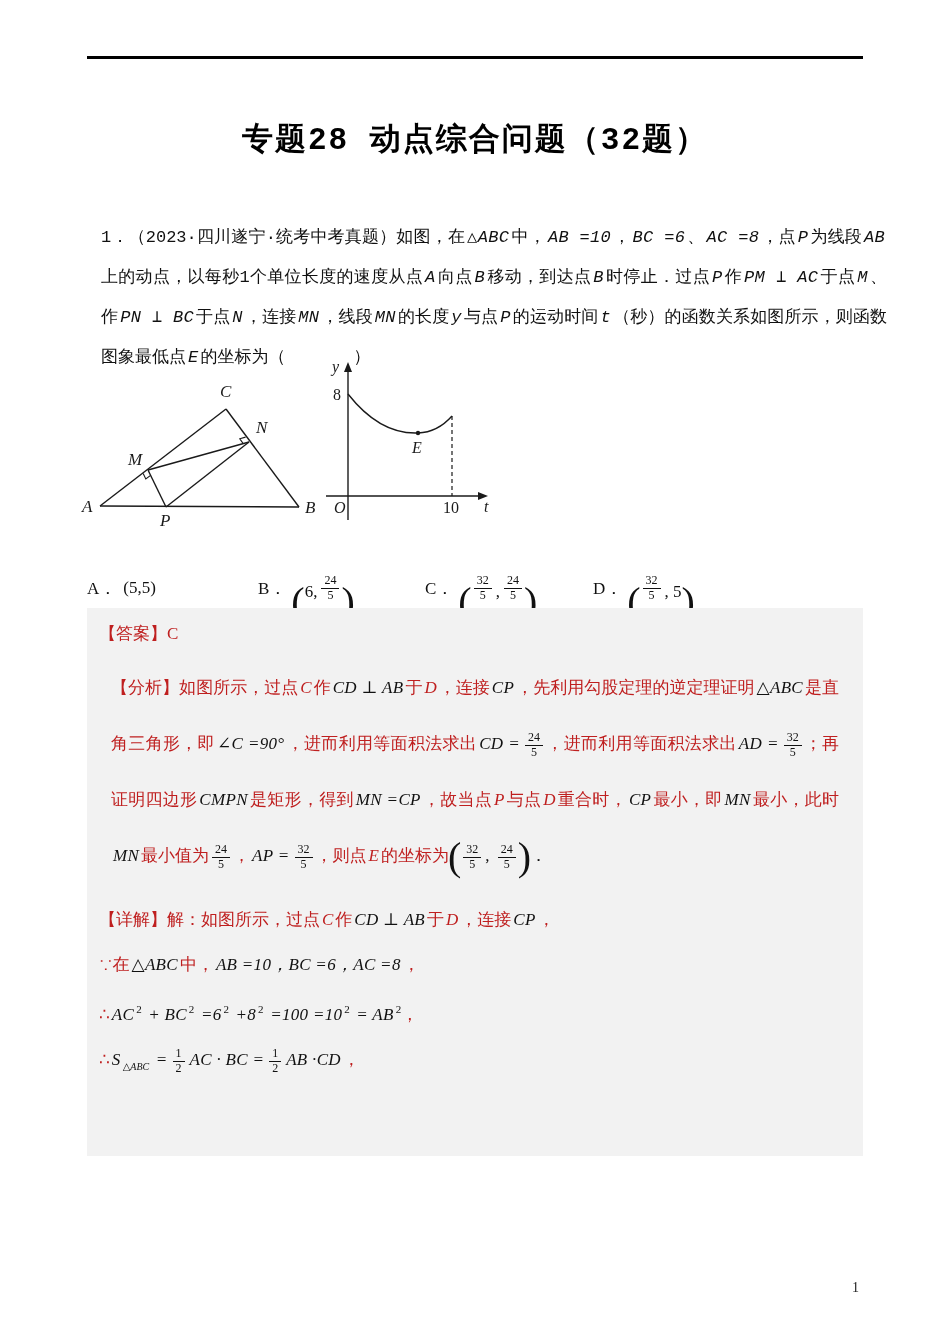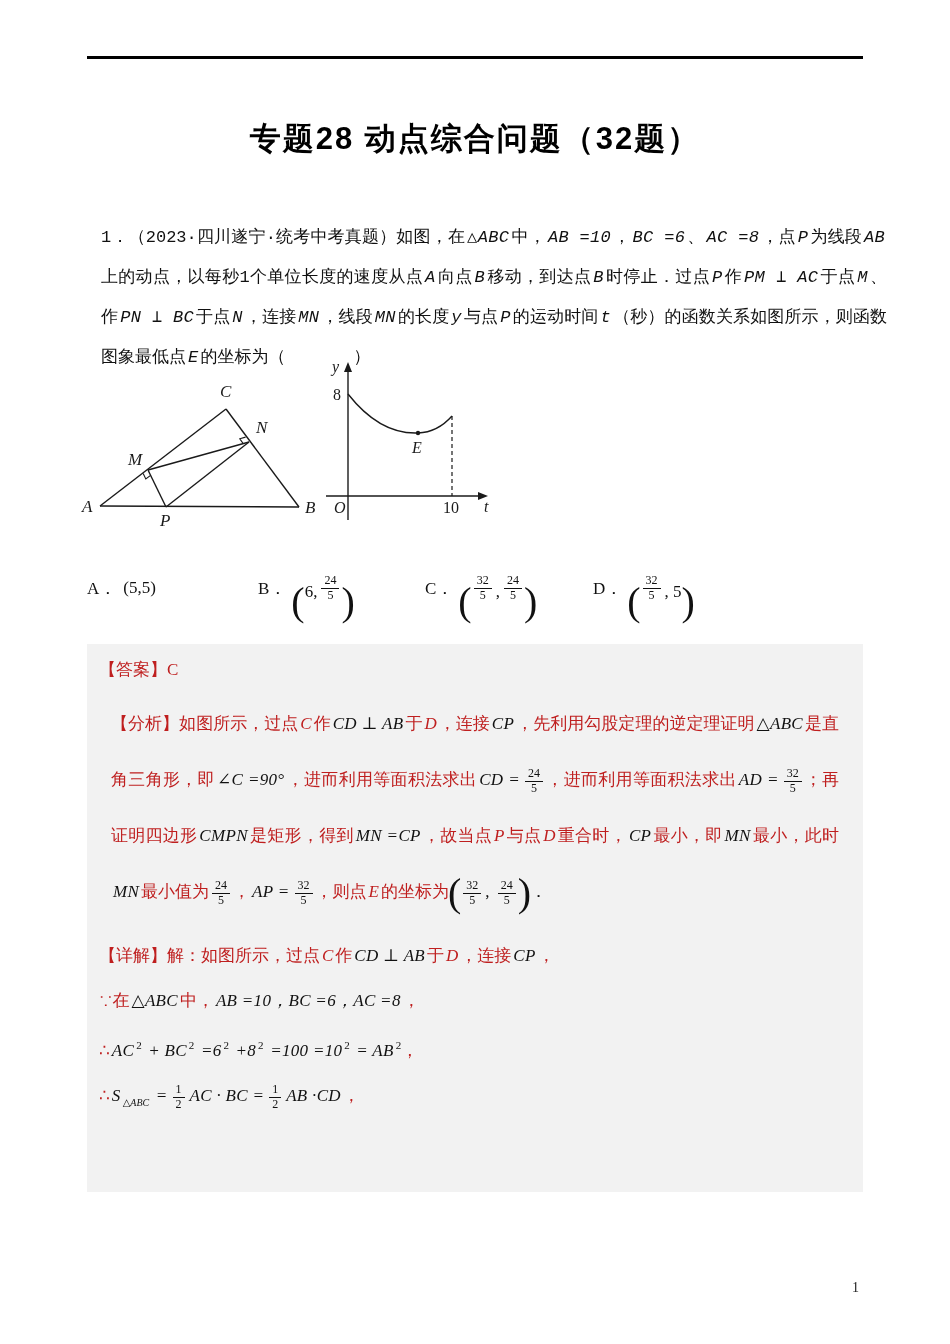--- a/index.html
+++ b/index.html
@@ -1,30 +1,30 @@
 <!DOCTYPE html>
 <html><head>
 <meta charset="utf-8">
 <style>
   html,body{margin:0;padding:0;background:#fff;}
   .page{position:relative;width:950px;height:1344px;background:#ffffff;overflow:hidden;
         font-family:"Liberation Serif","DejaVu Serif",serif;color:#111;}
   .top-rule{position:absolute;left:87px;top:56px;width:776px;height:3px;background:#000;}
   .title{position:absolute;left:87px;top:118px;width:776px;margin:0;text-align:center;
-         font-family:Liberation Sans, sans-serif;font-weight:900;
+         font-family:Liberation Mono, monospace;font-weight:900;
          font-size:31px;letter-spacing:2px;color:#000;}
   .problem{position:absolute;left:101px;top:218px;width:786px;margin:0;
            font-size:17px;line-height:40px;text-align:justify;font-family:Liberation Mono, monospace;}
   .fig-tri{position:absolute;left:72px;top:380px;}
   .fig-graph{position:absolute;left:318px;top:354px;}
   .options{position:absolute;left:87px;top:552px;width:786px;height:72px;}
   .option{position:absolute;top:0;height:72px;display:flex;align-items:center;font-size:17px;}
   .opt-label{margin-right:6px;}
   .coord{display:inline-flex;align-items:flex-end;}
-  .answer-block{position:absolute;left:87px;top:644px;width:776px;height:548px;
+  .answer-block{position:absolute;left:87px;top:608px;width:776px;height:548px;
                 background:#f2f2f2;box-sizing:border-box;padding:8px 12px;font-size:17px;overflow:hidden;}
   .ans-line{margin:4px 0 10px 0;line-height:28px;}
   .analysis{margin:12px;line-height:56px;text-align:justify;}
   .detail{margin-top:20px;}
   .detail p{margin:0 0 14px 0;line-height:31px;}
   .page-num{position:absolute;left:852px;top:1280px;font-size:14px;color:#222;}
 
   
   .sg-k{color:#111;}
   .sg-r{color:#bf1f1f;}

